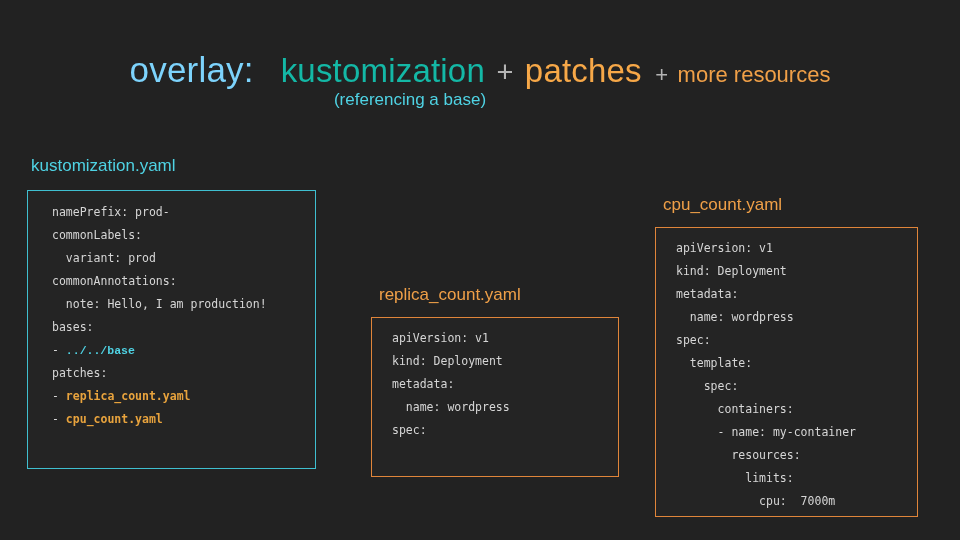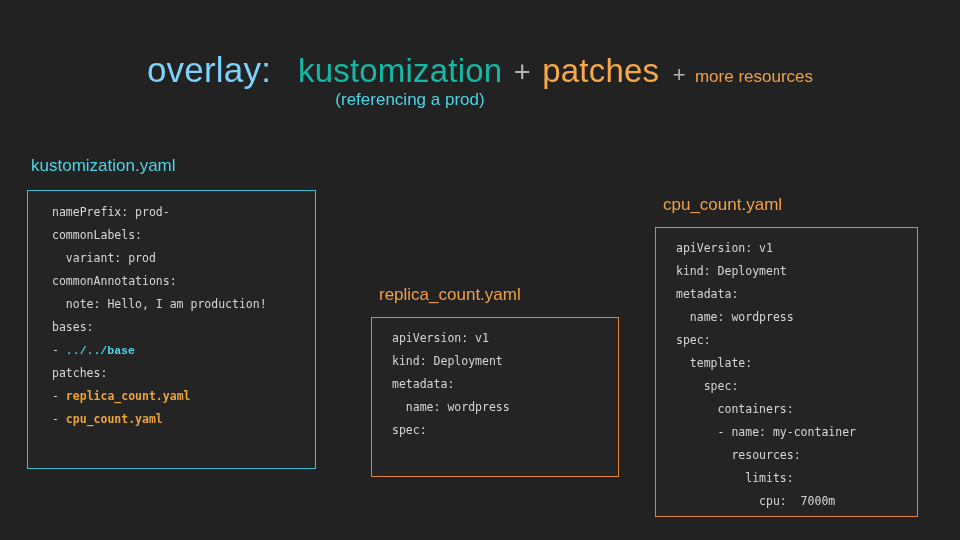--- a/index.html
+++ b/index.html
@@ -45,21 +45,21 @@
     font-size: 33px;
     color: #f7a848;
     letter-spacing: 0.2px;
   }
   .t-plus2 {
     font-size: 22px;
     color: #b4b4b4;
     padding: 0 5px 0 9px;
   }
   .t-more {
-    font-size: 17px;
+    font-size: 22px;
     color: #f0a048;
   }
   #subtitle {
     position: absolute;
     left: 0;
     top: 90px;
     width: 820px;
     text-align: center;
     font-size: 17px;
     color: #4fd3e4;
@@ -117,21 +117,21 @@
 <div id="title-row">
   <span class="t-overlay">overlay:</span>
   <span class="t-gap"></span>
   <span class="t-kustomization">kustomization</span>
   <span class="t-plus">+</span>
   <span class="t-patches">patches</span>
   <span class="t-plus2">+</span>
   <span class="t-more">more resources</span>
 </div>
 
-<div id="subtitle">(referencing a prod)</div>
+<div id="subtitle">(referencing a base)</div>
 
 <div class="file-label label-cyan" id="label-kustomization">kustomization.yaml</div>
 <div class="code-box box-cyan" id="box-kustomization">
   <div class="code-body" id="code-kustomization"><div><span class="tok-plain">namePrefix: prod-</span></div><div><span class="tok-plain">commonLabels:</span></div><div><span class="tok-plain">  variant: prod</span></div><div><span class="tok-plain">commonAnnotations:</span></div><div><span class="tok-plain">  note: Hello, I am production!</span></div><div><span class="tok-plain">bases:</span></div><div><span class="tok-plain">- </span><span class="tok-cyan">../../base</span></div><div><span class="tok-plain">patches:</span></div><div><span class="tok-plain">- </span><span class="tok-orange">replica_count.yaml</span></div><div><span class="tok-plain">- </span><span class="tok-orange">cpu_count.yaml</span></div></div>
 </div>
 
 <div class="file-label label-orange" id="label-replica">replica_count.yaml</div>
 <div class="code-box box-orange" id="box-replica">
   <div class="code-body" id="code-replica"><div><span class="tok-plain">apiVersion: v1</span></div><div><span class="tok-plain">kind: Deployment</span></div><div><span class="tok-plain">metadata:</span></div><div><span class="tok-plain">  name: wordpress</span></div><div><span class="tok-plain">spec:</span></div></div>
 </div>

